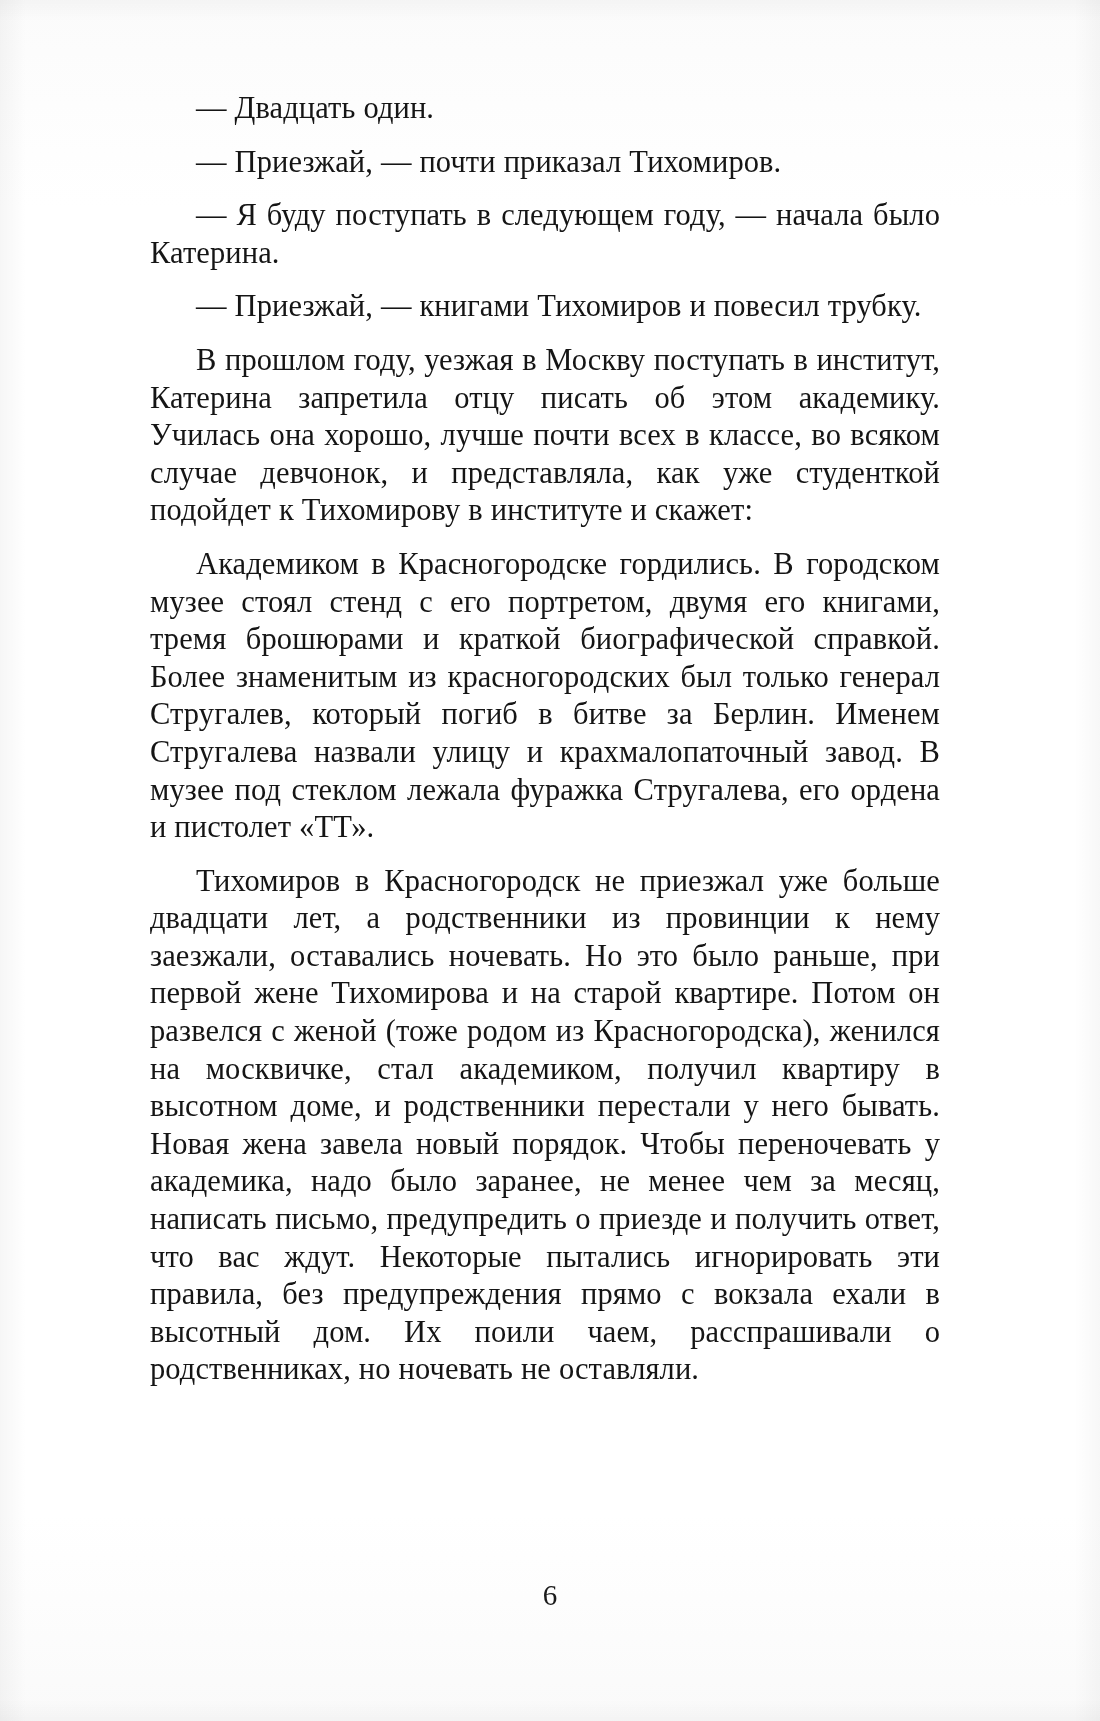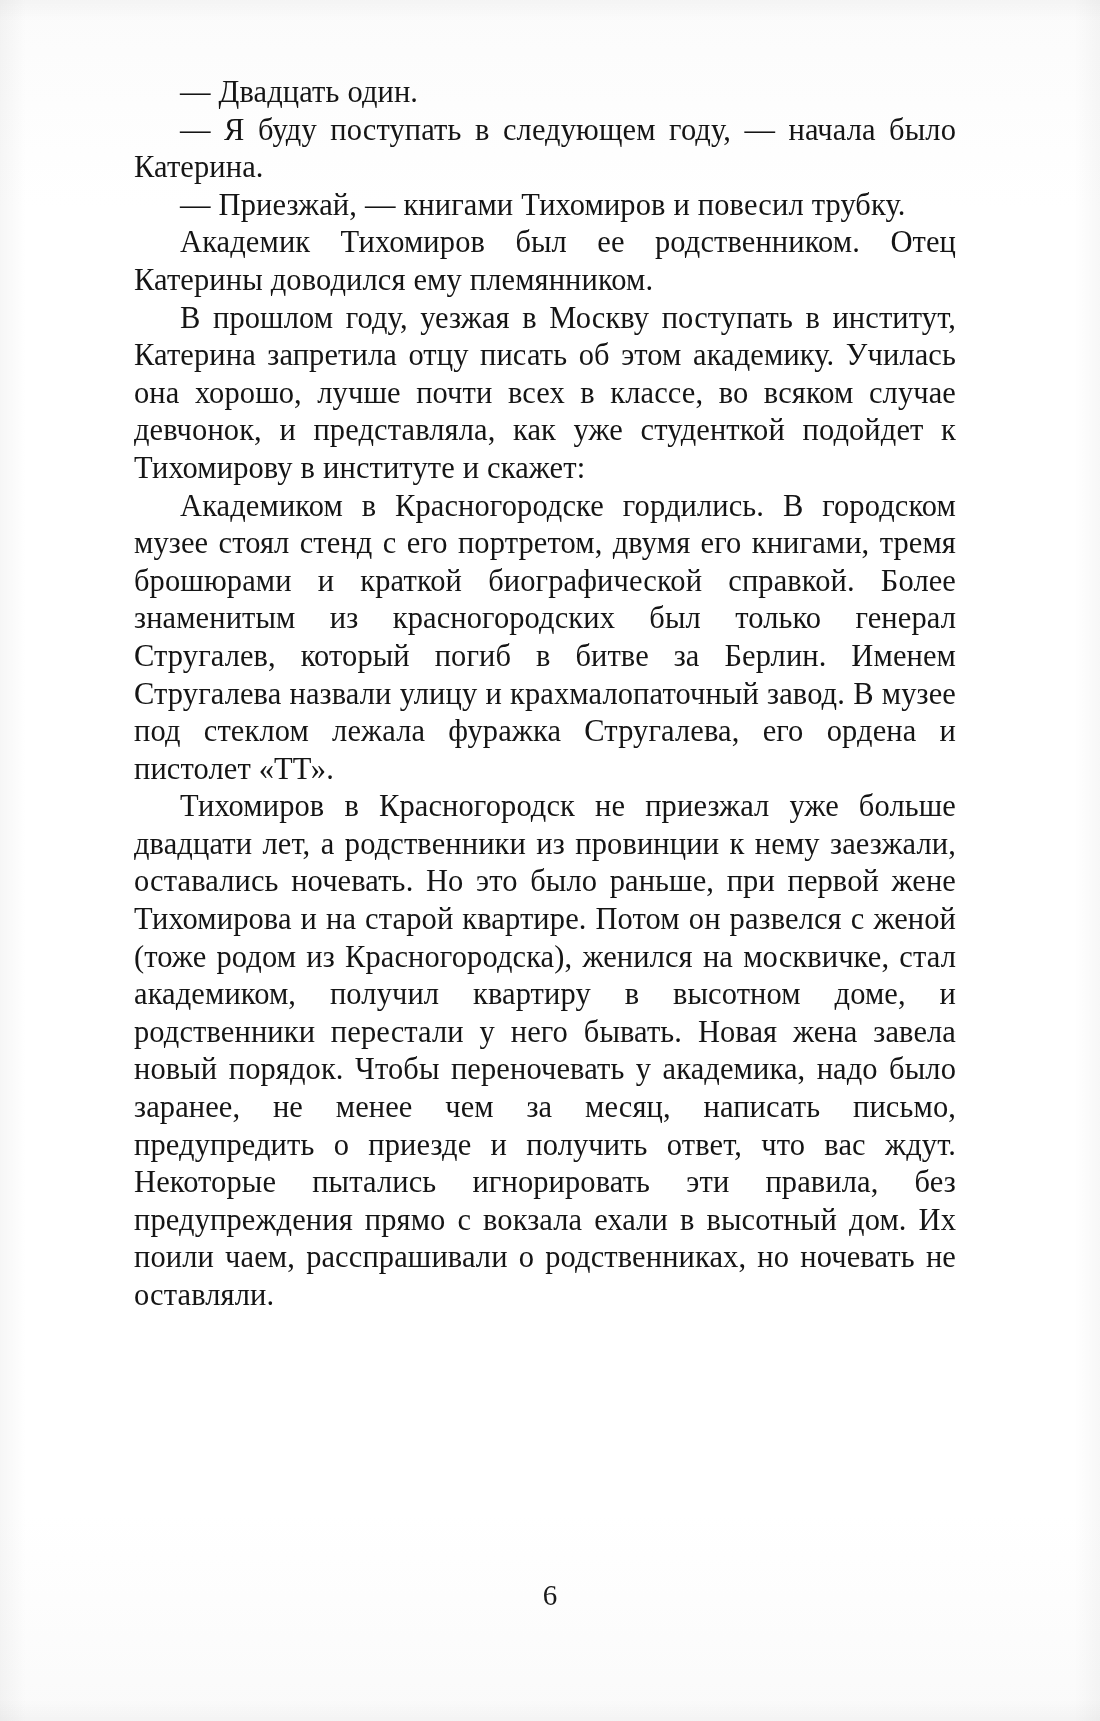--- a/index.html
+++ b/index.html
@@ -27,21 +27,21 @@
 
   
   #text-block {
     position: absolute;
     left: 134px;
     top: 74px;
     width: 822px;
   }
 
   .para {
-    margin: 0;
+    margin: 16px;
     text-align: justify;
     text-align-last: left;
     text-justify: inter-word;
     font-size: 30.5px;
     line-height: 37.6px;
     letter-spacing: 0.1px;
     word-spacing: 0.2px;
     color: #151515;
     text-indent: 46px;
     -webkit-font-smoothing: antialiased;
@@ -83,23 +83,23 @@
 
 <div id="page">
 
   <div class="edge-shade edge-left"></div>
   <div class="edge-shade edge-right"></div>
   <div class="edge-shade edge-top"></div>
   <div class="edge-shade edge-bottom"></div>
 
   <div id="text-block">
     <p class="para">— Двадцать один.</p>
+    <p class="para">— Приезжай, — почти приказал Тихомиров.</p>
     <p class="para">— Я буду поступать в следующем году, — начала было Катерина.</p>
     <p class="para">— Приезжай, — книгами Тихомиров и повесил трубку.</p>
-    <p class="para">Академик Тихомиров был ее родственником. Отец Катерины доводился ему племянником.</p>
     <p class="para">В прошлом году, уезжая в Москву поступать в институт, Катерина запретила отцу писать об этом академику. Училась она хорошо, лучше почти всех в классе, во всяком случае девчонок, и представляла, как уже студенткой подойдет к Тихомирову в институте и скажет:</p>
     <p class="para">Академиком в Красногородске гордились. В городском музее стоял стенд с его портретом, двумя его книгами, тремя брошюрами и краткой биографической справкой. Более знаменитым из красногородских был только генерал Стругалев, который погиб в битве за Берлин. Именем Стругалева назвали улицу и крахмалопаточный завод. В музее под стеклом лежала фуражка Стругалева, его ордена и пистолет «ТТ».</p>
     <p class="para">Тихомиров в Красногородск не приезжал уже больше двадцати лет, а родственники из провинции к нему заезжали, оставались ночевать. Но это было раньше, при первой жене Тихомирова и на старой квартире. Потом он развелся с женой (тоже родом из Красногородска), женился на москвичке, стал академиком, получил квартиру в высотном доме, и родственники перестали у него бывать. Новая жена завела новый порядок. Чтобы переночевать у академика, надо было заранее, не менее чем за месяц, написать письмо, предупредить о приезде и получить ответ, что вас ждут. Некоторые пытались игнорировать эти правила, без предупреждения прямо с вокзала ехали в высотный дом. Их поили чаем, расспрашивали о родственниках, но ночевать не оставляли.</p>
   </div>
 
   <div id="folio">6</div>
 
 </div>
 
 </body></html>

